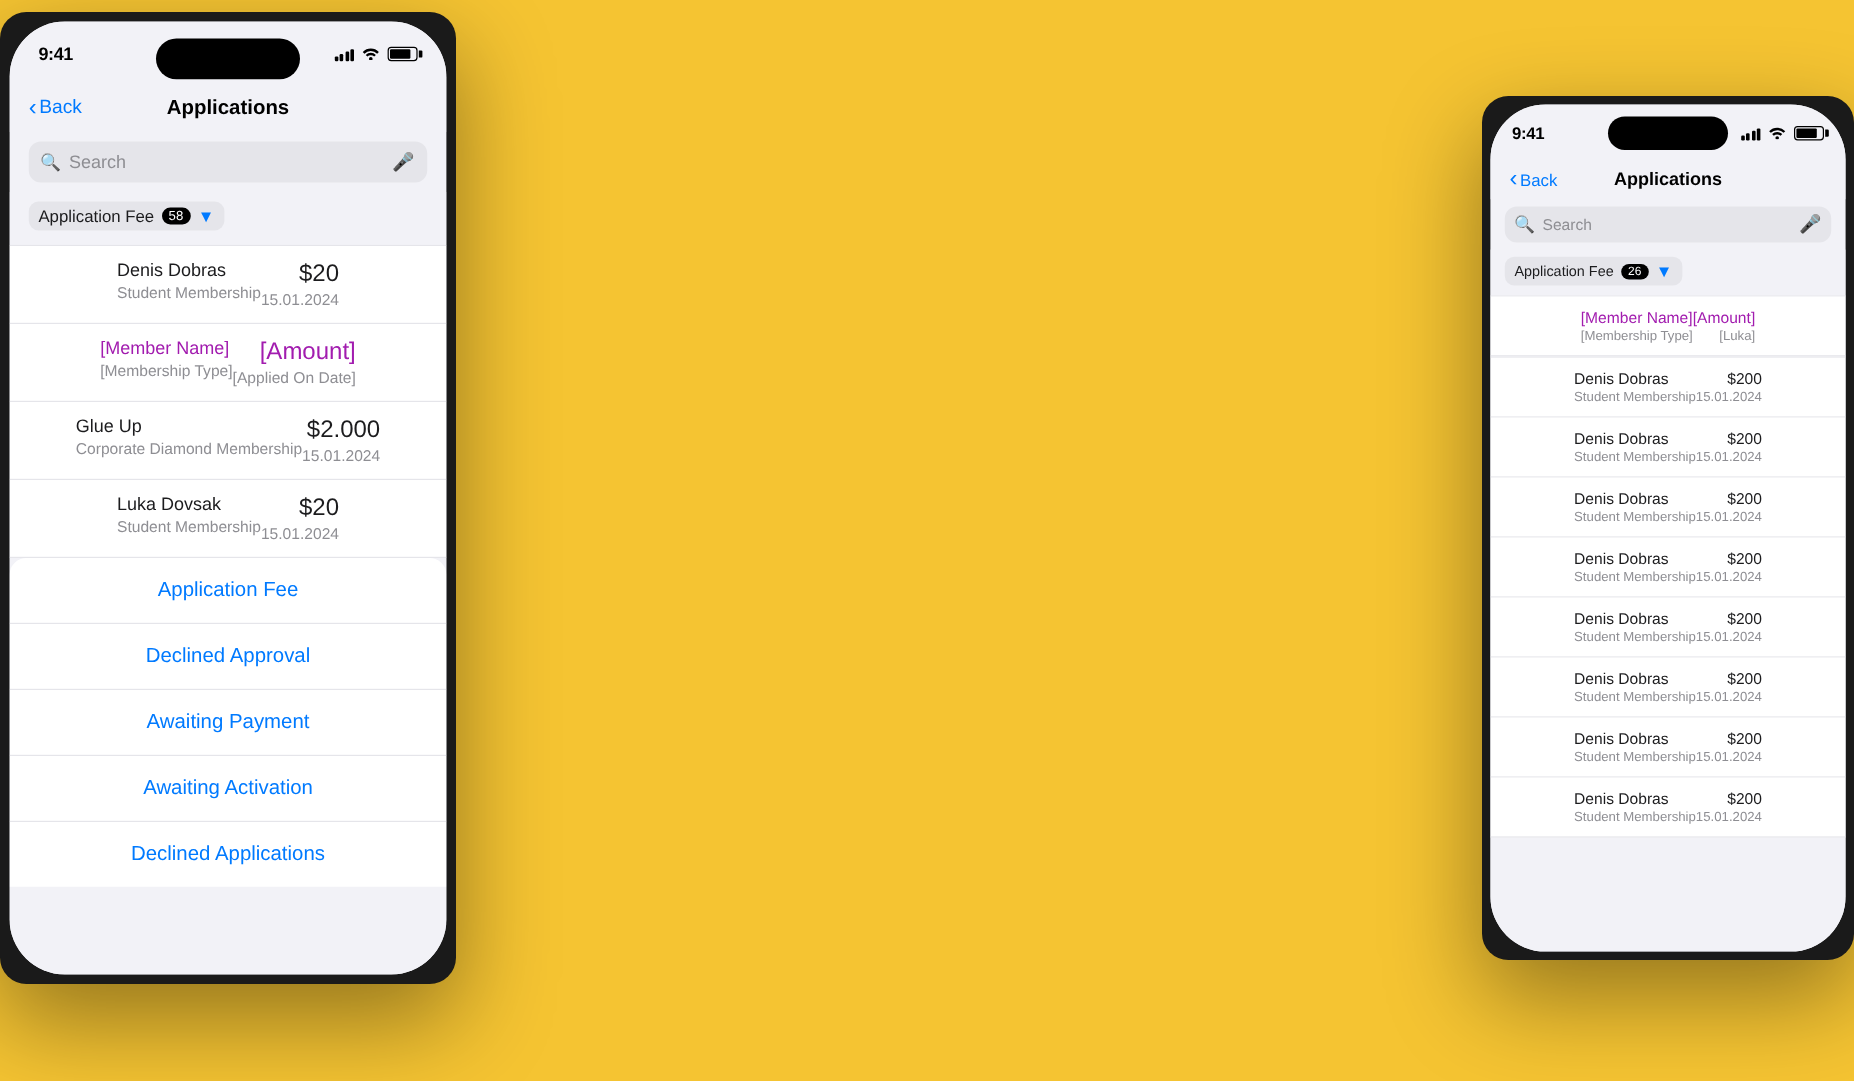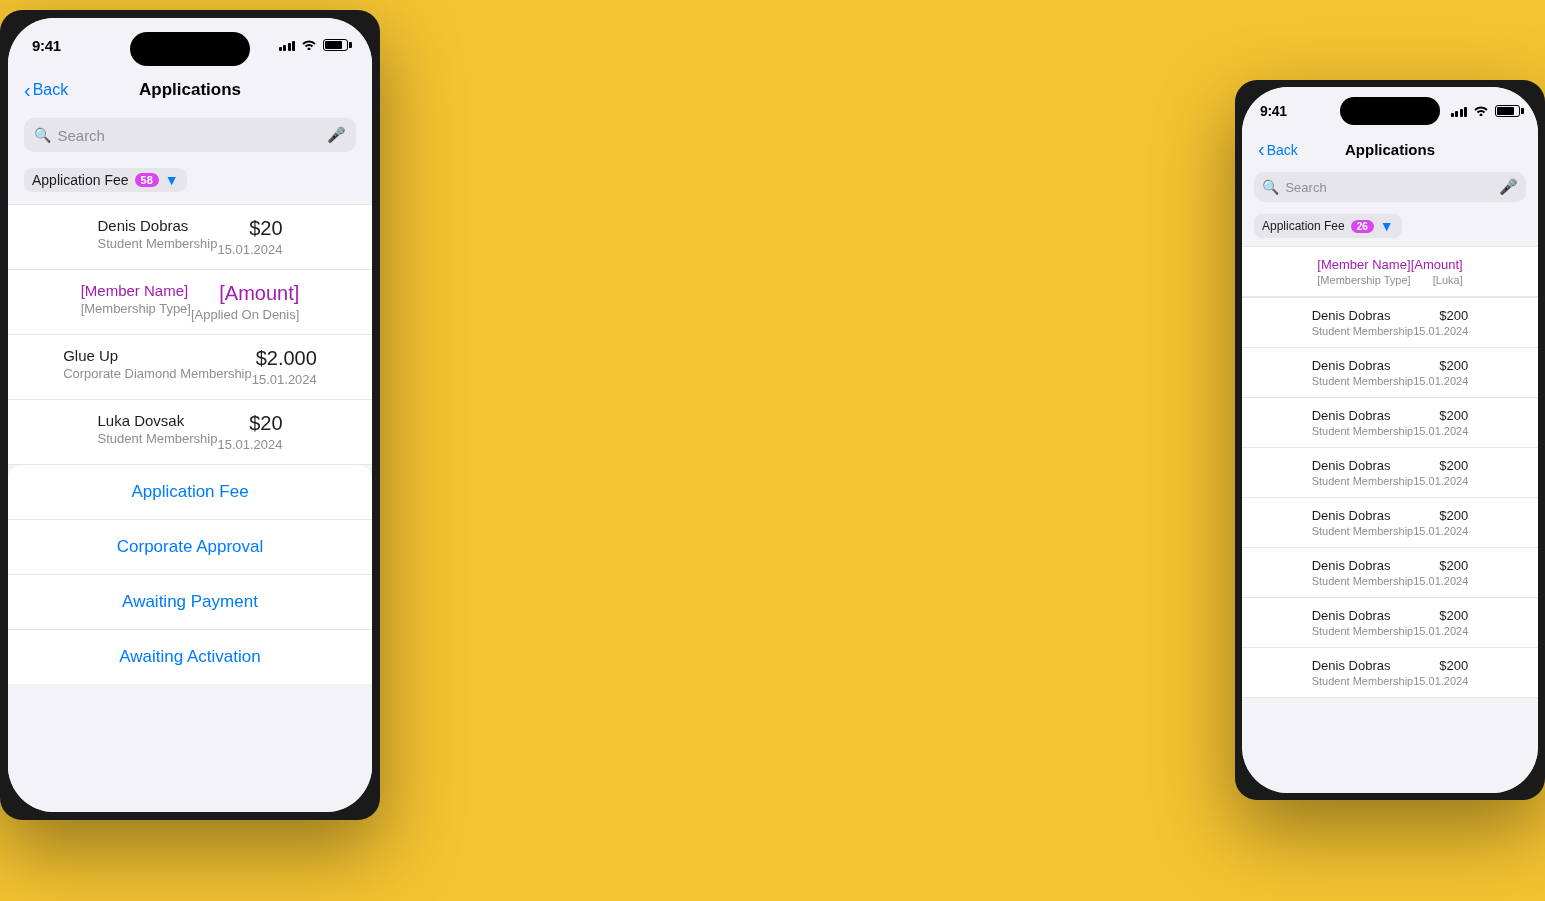--- a/index.html
+++ b/index.html
@@ -230,24 +230,24 @@
       border-radius: 8px;
       padding: 4px 8px;
     }
 
     .filter-label {
       font-size: 14px;
       color: #1c1c1e;
     }
 
     .filter-badge {
-      background: #d946ef;
+      background: #000000;
       color: #fff;
       font-size: 11px;
-      font-weight: 700;
+      font-weight: 400;
       border-radius: 10px;
       padding: 1px 6px;
       min-width: 20px;
       text-align: left;
     }
 
     .filter-chevron {
       color: #007AFF;
       font-size: 14px;
     }
@@ -617,21 +617,21 @@
       <div class="item-date">15.01.2024</div>
     </div>
   </div>
               <div class="list-item placeholder-row">
     <div class="item-left">
       <div class="item-name">[Member Name]</div>
       <div class="item-type">[Membership Type]</div>
     </div>
     <div class="item-right">
       <div class="item-amount">[Amount]</div>
-      <div class="item-date">[Applied On Denis]</div>
+      <div class="item-date">[Applied On Date]</div>
     </div>
   </div>
               <div class="list-item">
     <div class="item-left">
       <div class="item-name">Glue Up</div>
       <div class="item-type">Corporate Diamond Membership</div>
     </div>
     <div class="item-right">
       <div class="item-amount">$2.000</div>
       <div class="item-date">15.01.2024</div>
@@ -648,28 +648,31 @@
     </div>
   </div>
             </div>
 
           <div class="action-sheet">
             <div id="action-sheet-items">
                 <div class="action-sheet-item">
                   <span class="action-sheet-label">Application Fee</span>
                 </div>
                 <div class="action-sheet-item">
-                  <span class="action-sheet-label">Corporate Approval</span>
+                  <span class="action-sheet-label">Declined Approval</span>
                 </div>
                 <div class="action-sheet-item">
                   <span class="action-sheet-label">Awaiting Payment</span>
                 </div>
                 <div class="action-sheet-item">
                   <span class="action-sheet-label">Awaiting Activation</span>
                 </div>
+                <div class="action-sheet-item">
+                  <span class="action-sheet-label">Declined Applications</span>
+                </div>
               </div>
           </div>
         </div>
       </div>
     </div>
   </div>
 
 </div>
 
 </body></html>

